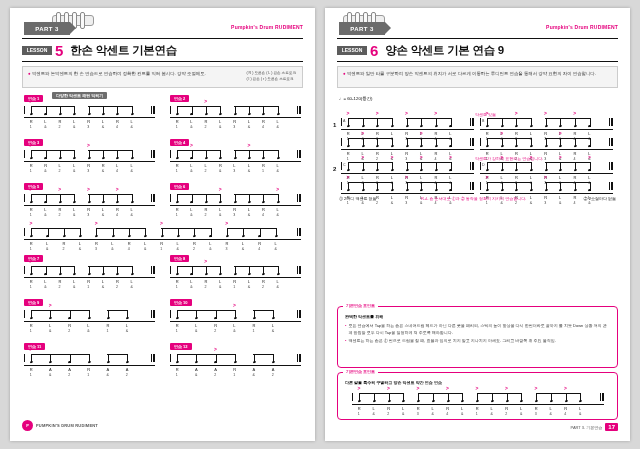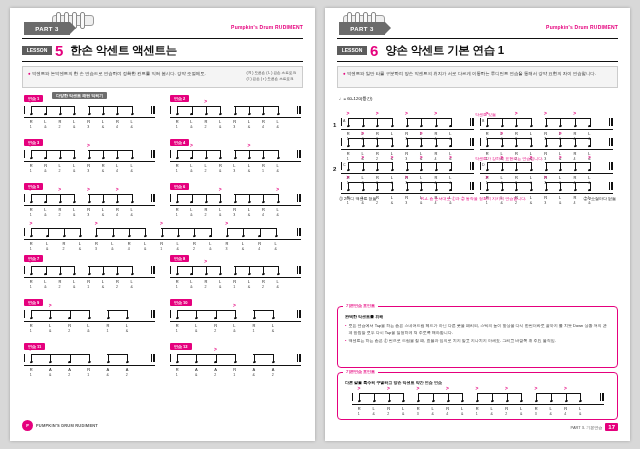--- a/index.html
+++ b/index.html
@@ -70,21 +70,21 @@
       <div class="ring" style="left:20px;"></div>
       <div class="ring" style="left:28px;"></div>
     </div>
 
     <div class="part-tab">PART 3</div>
     <div class="brandline">Pumpkin's Drum RUDIMENT</div>
 
     <div class="title-bar">
       <div class="lesson-badge">LESSON</div>
       <div class="lesson-num">5</div>
-      <div class="lesson-title">한손 악센트 액센트는</div>
+      <div class="lesson-title">한손 악센트 기본연습</div>
     </div>
 
     <div class="intro">
       <span class="dot">●</span>
       <span>악센트와 논악센트의 한 손 연습으로 연습하여 정확한 컨트롤 익혀 봅시다. 강약 조절에도.</span>
       <div class="legend">
         <div class="row">( R ) 오른손    ( L ) 왼손 스트로크</div>
         <div class="row">( l )  왼손      ( r )  오른손 스트로크</div>
       </div>
     </div>
@@ -665,21 +665,21 @@
       <div class="ring" style="left:20px;"></div>
       <div class="ring" style="left:28px;"></div>
     </div>
 
     <div class="part-tab">PART 3</div>
     <div class="brandline">Pumpkin's Drum RUDIMENT</div>
 
     <div class="title-bar">
       <div class="lesson-badge">LESSON</div>
       <div class="lesson-num">6</div>
-      <div class="lesson-title">양손 악센트 기본 연습 1</div>
+      <div class="lesson-title">양손 악센트 기본 연습 9</div>
     </div>
 
     <div class="intro">
       <span class="dot">●</span>
       <span>악센트와 일반 타를 구분하여 양손 악센트의 위치가 서로 다르게 이동하는 루디먼트 연습을 통해서 강약 표현의 차이 연습합니다.</span>
     </div>
 
     <div class="tempo" style="left:14px;top:88px;">♩= 60-120(중간)</div>
 
     <div id="right-rows">

